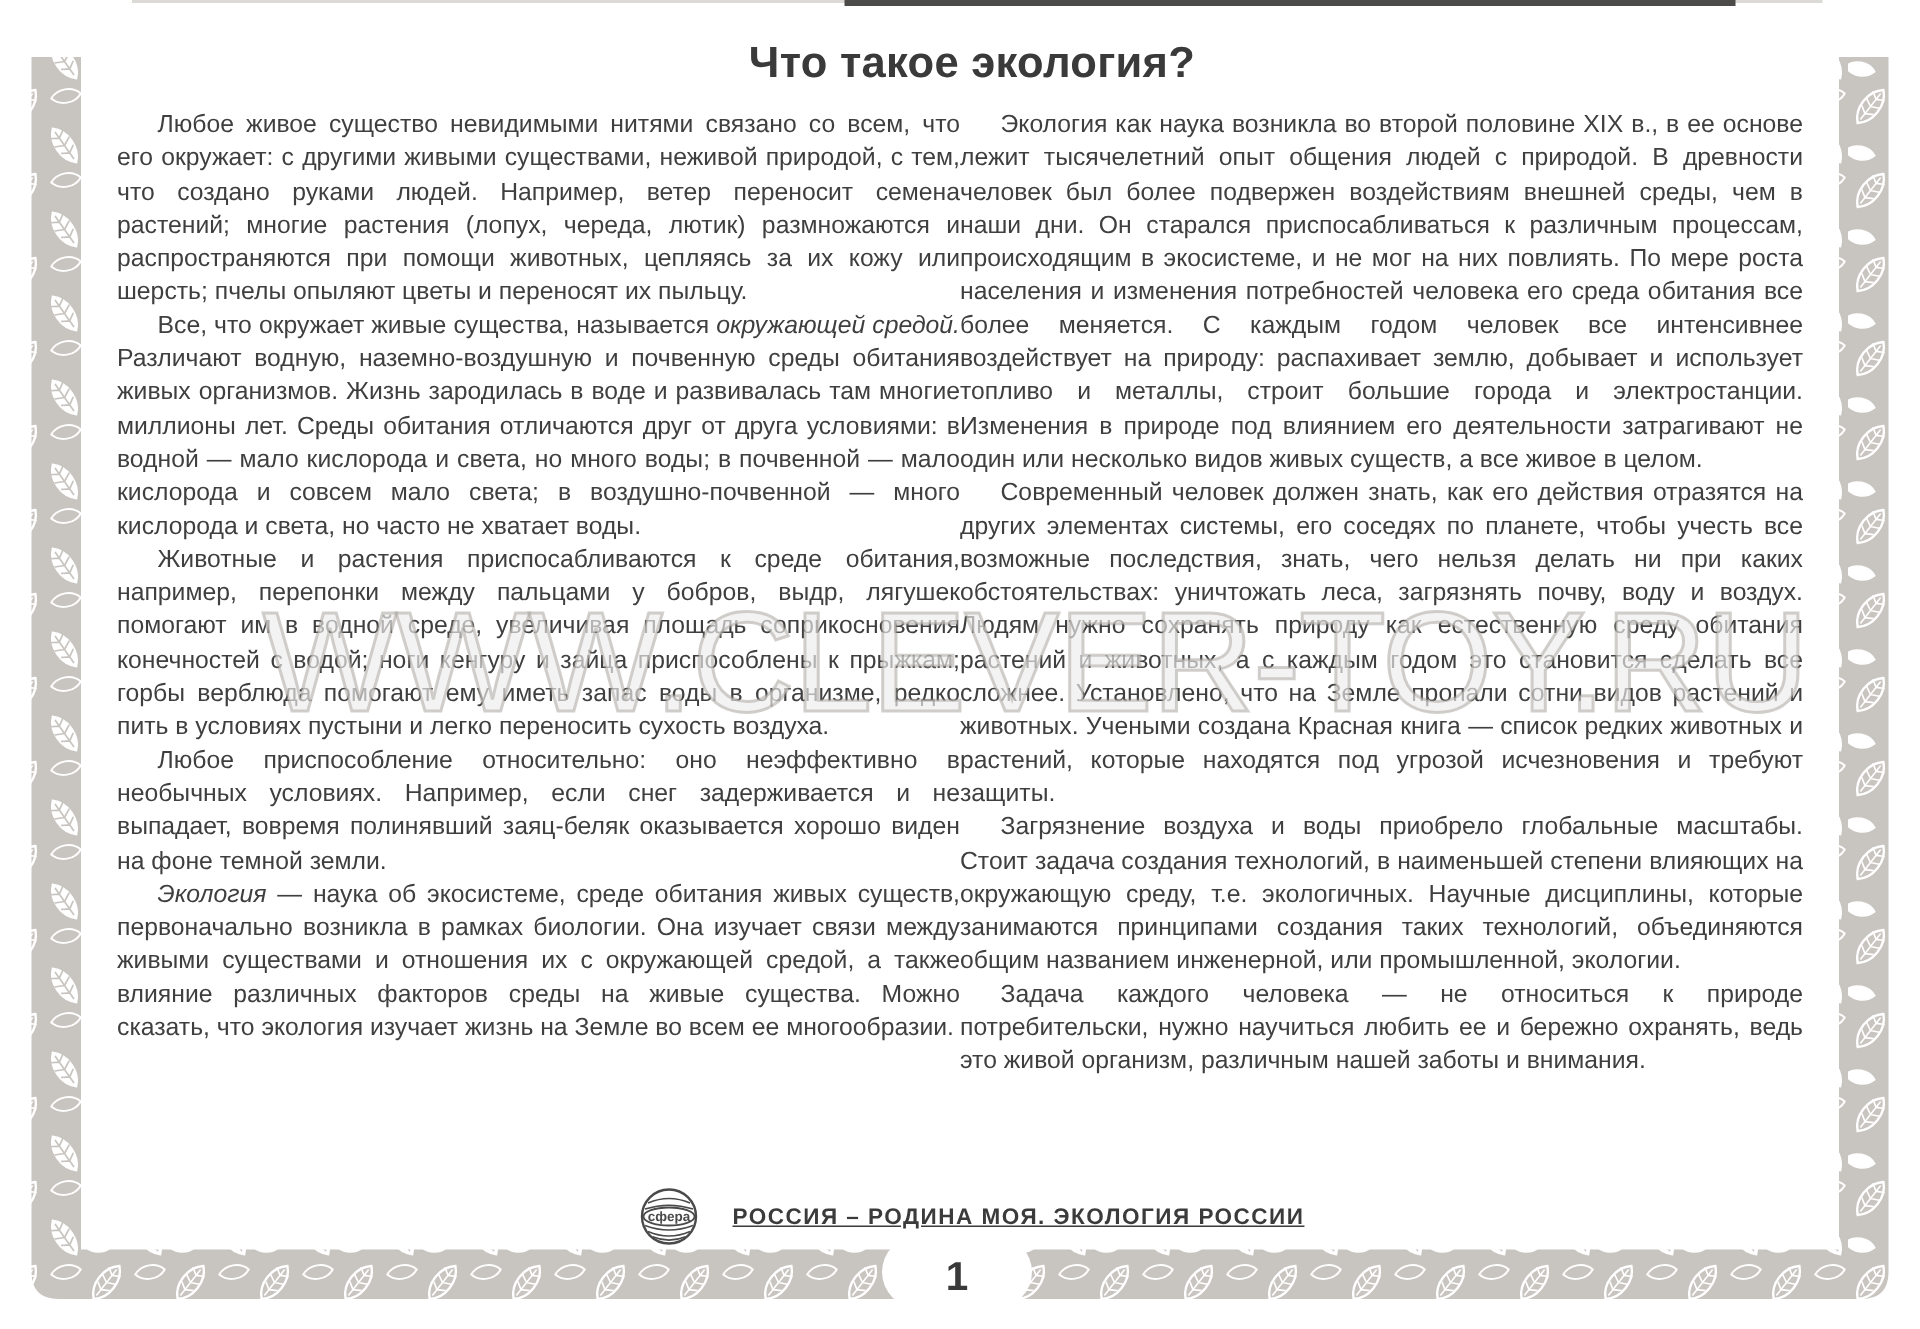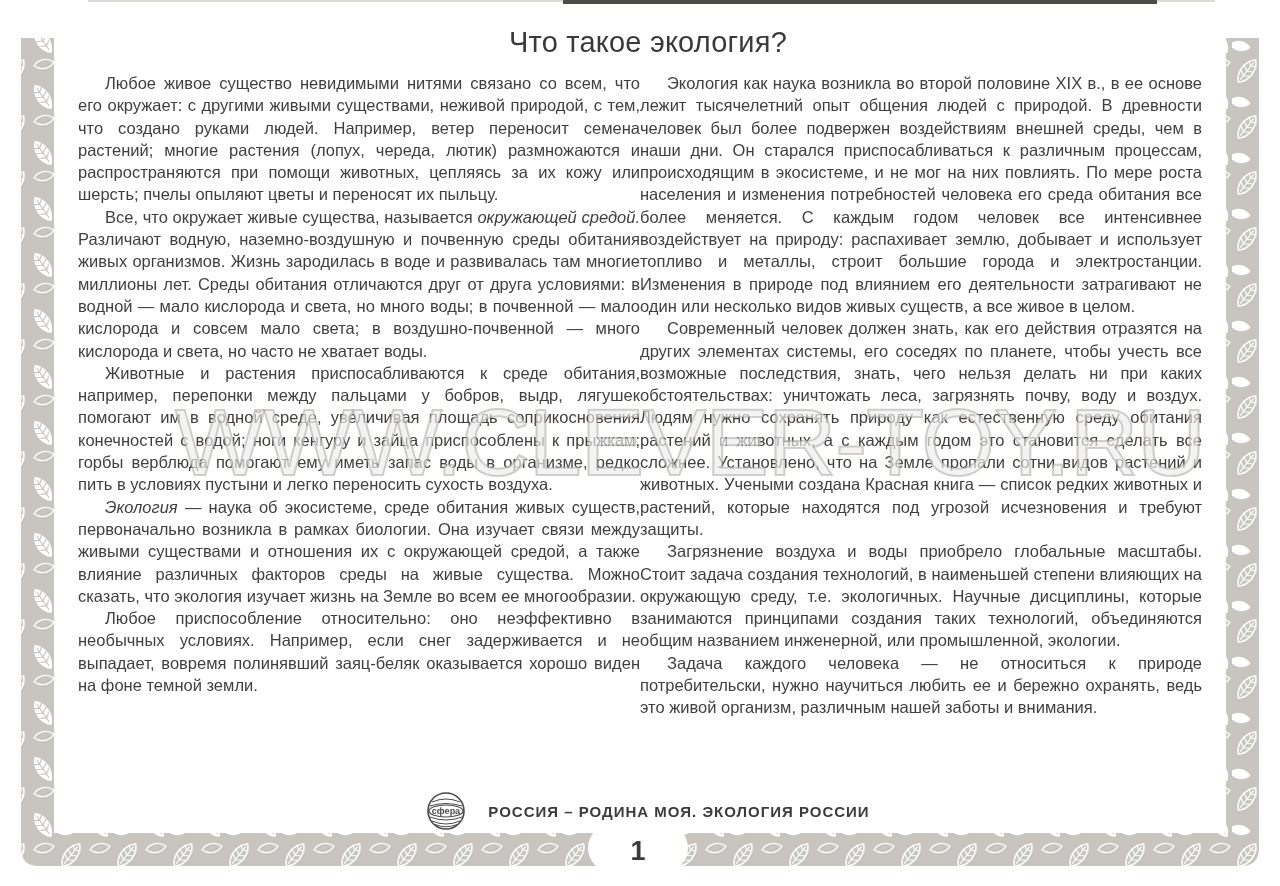--- a/index.html
+++ b/index.html
@@ -13,21 +13,21 @@
     position:absolute;top:0;left:88px;width:1127px;height:2px;
     background:#dcdad6;
   }
   .top-line-dark{
     position:absolute;top:0;left:563px;width:594px;height:4px;
     background:#4c4b49;
   }
   .frame-svg{position:absolute;top:0;left:0;}
   .page-title{
     position:absolute;top:26px;left:78px;width:1140px;
-    text-align:center;font-size:29px;font-weight:normal;color:#3a3a3a;
+    text-align:center;font-size:29px;font-weight:bold;color:#3a3a3a;
     letter-spacing:0.2px;
   }
   .columns{
     position:absolute;top:72px;left:78px;width:1140px;height:706px;
     display:flex;overflow:hidden;
   }
   .col{width:562px;font-size:16.5px;line-height:22.3px;}
   .para{margin:0;text-indent:27px;text-align:justify;color:#3f3f3f;}
   .para em{font-style:italic;}
   .watermark{
@@ -37,21 +37,21 @@
     -webkit-text-stroke:2px rgba(158,152,146,0.45);
     text-shadow:0 0 1px rgba(158,152,146,0.25);
     white-space:nowrap;pointer-events:none;text-align:center;
   }
   .footer{
     position:absolute;top:789px;left:78px;width:1140px;height:44px;
     display:flex;align-items:center;justify-content:center;gap:22px;
   }
   .footer-textblock{text-align:center;}
   .footer-series{
-    font-size:15px;font-weight:bold;color:#3b3b3b;letter-spacing:1px;
+    font-size:15px;font-weight:bold;color:#3b3b3b;letter-spacing:1px;text-decoration:underline;
   }
   .footer-copyright{
     font-size:13px;color:#3b3b3b;margin-top:4px;letter-spacing:0.3px;
   }
   .page-number{
     position:absolute;top:833px;left:588px;width:100px;height:36px;
     text-align:center;font-size:27px;font-weight:bold;color:#3a3a3a;
     line-height:36px;
   }
 </style>
@@ -85,22 +85,22 @@
   <rect x="588" y="824" width="100" height="48" rx="24" fill="#ffffff"></rect>
 </svg>
 
 <div class="page-title">Что такое экология?</div>
 
 <div class="columns">
   <div class="col">
       <p class="para"><span>Любое живое существо невидимыми нитями связано со всем, что его окружает: с другими живыми существами, неживой природой, с тем, что создано руками людей. Например, ветер переносит семена растений; многие растения (лопух, череда, лютик) размножаются и распространяются при помощи животных, цепляясь за их кожу или шерсть; пчелы опыляют цветы и переносят их пыльцу.</span></p>
       <p class="para"><span>Все, что окружает живые существа, называется </span><em>окружающей средой.</em><span> Различают водную, наземно-воздушную и почвенную среды обитания живых организмов. Жизнь зародилась в воде и развивалась там многие миллионы лет. Среды обитания отличаются друг от друга условиями: в водной — мало кислорода и света, но много воды; в почвенной — мало кислорода и совсем мало света; в воздушно-почвенной — много кислорода и света, но часто не хватает воды.</span></p>
       <p class="para"><span>Животные и растения приспосабливаются к среде обитания, например, перепонки между пальцами у бобров, выдр, лягушек помогают им в водной среде, увеличивая площадь соприкосновения конечностей с водой; ноги кенгуру и зайца приспособлены к прыжкам; горбы верблюда помогают ему иметь запас воды в организме, редко пить в условиях пустыни и легко переносить сухость воздуха.</span></p>
+      <p class="para"><span>Любое приспособление относительно: оно неэффективно в необычных условиях. Например, если снег задерживается и не выпадает, вовремя полинявший заяц-беляк оказывается хорошо виден на фоне темной земли.</span></p>
       <p class="para"><em>Экология</em><span> — наука об экосистеме, среде обитания живых существ, первоначально возникла в рамках биологии. Она изучает связи между живыми существами и отношения их с окружающей средой, а также влияние различных факторов среды на живые существа. Можно сказать, что экология изучает жизнь на Земле во всем ее многообразии.</span></p>
-      <p class="para"><span>Любое приспособление относительно: оно неэффективно в необычных условиях. Например, если снег задерживается и не выпадает, вовремя полинявший заяц-беляк оказывается хорошо виден на фоне темной земли.</span></p>
     </div>
   <div class="col">
       <p class="para"><span>Экология как наука возникла во второй половине XIX в., в ее основе лежит тысячелетний опыт общения людей с природой. В древности человек был более подвержен воздействиям внешней среды, чем в наши дни. Он старался приспосабливаться к различным процессам, происходящим в экосистеме, и не мог на них повлиять. По мере роста населения и изменения потребностей человека его среда обитания все более меняется. С каждым годом человек все интенсивнее воздействует на природу: распахивает землю, добывает и использует топливо и металлы, строит большие города и электростанции. Изменения в природе под влиянием его деятельности затрагивают не один или несколько видов живых существ, а все живое в целом.</span></p>
       <p class="para"><span>Современный человек должен знать, как его действия отразятся на других элементах системы, его соседях по планете, чтобы учесть все возможные последствия, знать, чего нельзя делать ни при каких обстоятельствах: уничтожать леса, загрязнять почву, воду и воздух. Людям нужно сохранять природу как естественную среду обитания растений и животных, а с каждым годом это становится сделать все сложнее. Установлено, что на Земле пропали сотни видов растений и животных. Учеными создана Красная книга — список редких животных и растений, которые находятся под угрозой исчезновения и требуют защиты.</span></p>
       <p class="para"><span>Загрязнение воздуха и воды приобрело глобальные масштабы. Стоит задача создания технологий, в наименьшей степени влияющих на окружающую среду, т.е. экологичных. Научные дисциплины, которые занимаются принципами создания таких технологий, объединяются общим названием инженерной, или промышленной, экологии.</span></p>
       <p class="para"><span>Задача каждого человека — не относиться к природе потребительски, нужно научиться любить ее и бережно охранять, ведь это живой организм, различным нашей заботы и внимания.</span></p>
     </div>
 </div>
 
 <div class="watermark">WWW.CLEVER-TOY.RU</div>

